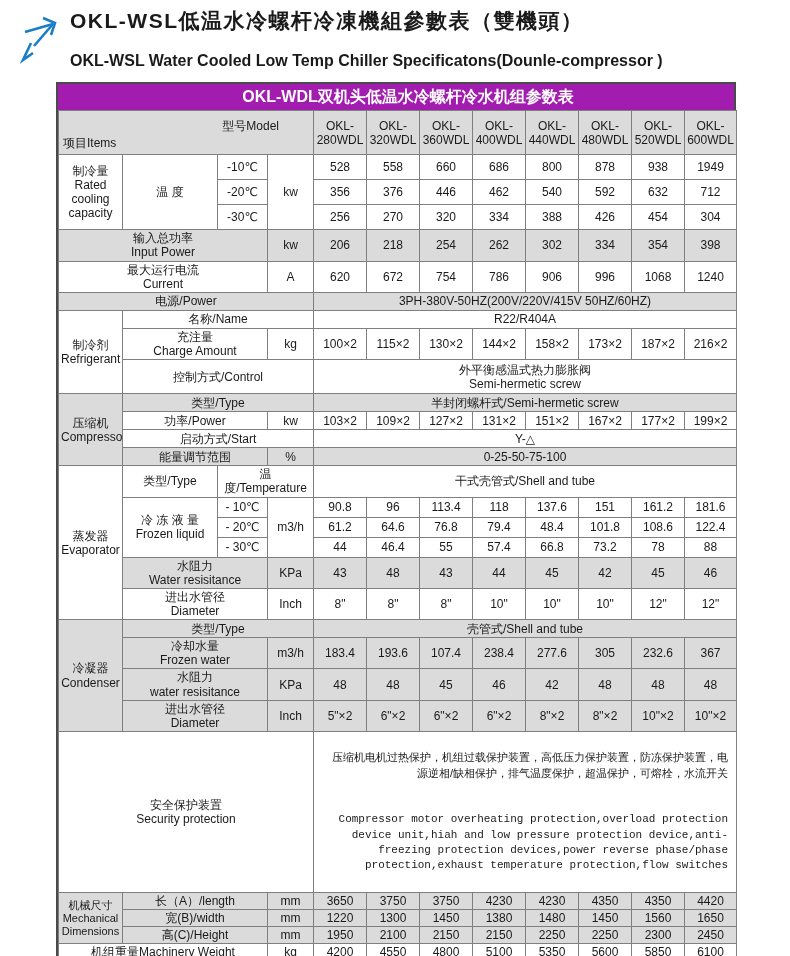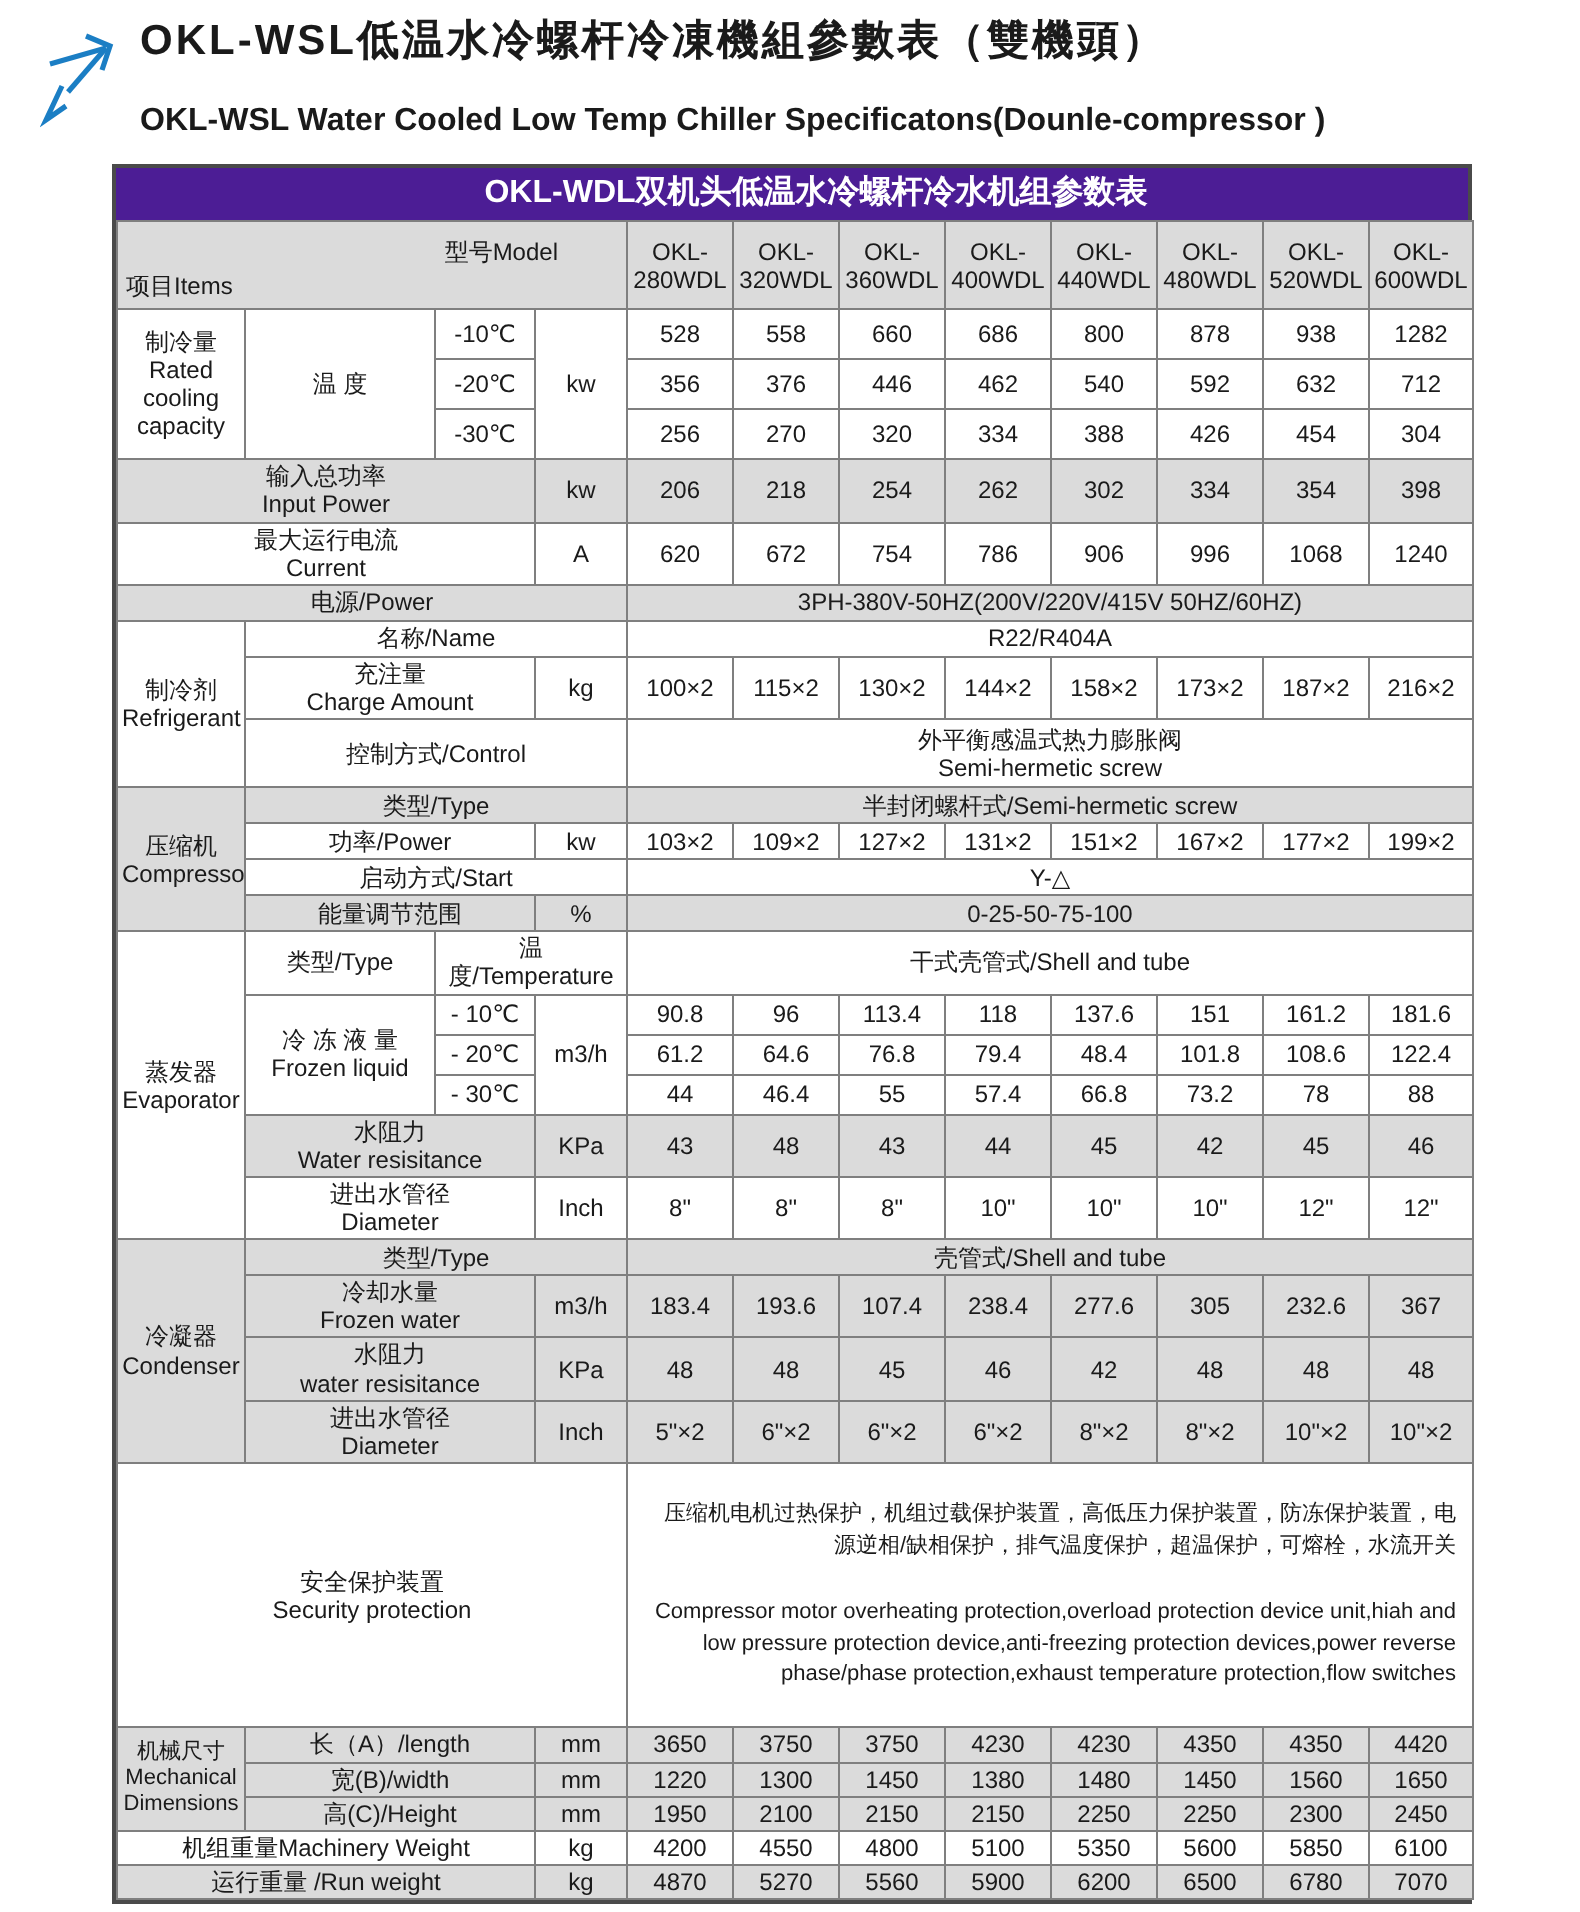--- a/index.html
+++ b/index.html
@@ -9,21 +9,21 @@
     color:#1a1a1a; overflow:hidden;
   }
   .page-header { display:flex; align-items:flex-start; padding:8px 0 0 20px; }
   .logo { width:44px; height:52px; flex:0 0 44px; margin-top:6px; }
   .titles { margin-left:6px; }
   .title-zh { font-size:21px; font-weight:bold; letter-spacing:1.5px; line-height:1.25; }
   .title-en { font-size:16px; font-weight:bold; margin-top:18px; }
 
   .tablewrap { margin:12px 0 0 56px; width:676px; border:2px solid #4a4a4a; }
   .caption {
-    background:#4c1d95; color:#ffffff; text-align:center;
+    background:#a21caf; color:#ffffff; text-align:center;
     font-size:16px; font-weight:bold; height:26px; line-height:26px;padding-left:24px;
   }
   table { border-collapse:collapse; table-layout:fixed; width:100%; }
   td {
     border:1px solid #7f7f7f; text-align:center; vertical-align:middle;
     font-size:12px; line-height:1.18; padding:1px 2px;
     white-space:pre-line; overflow:hidden; background:#ffffff;
   }
   tr.gray td { background:#dbdbdb; }
   td.fs11 { font-size:11px; }
@@ -31,21 +31,21 @@
 
   .corner { position:relative; padding:0;
     background:#dbdbdb linear-gradient(to bottom right,
       transparent calc(50% - 0.8px), #8a8a8a calc(50% - 0.8px),
       #8a8a8a calc(50% + 0.8px), transparent calc(50% + 0.8px));
   }
   .corner .items { position:absolute; left:4px; bottom:4px; font-size:12px; }
   .corner .model { position:absolute; right:34px; top:8px; font-size:12px; }
 
   .sec-zh, .sec-en { font-size:11px; line-height:1.4; }
-  .sec-en { margin-top:4px; }
+  .sec-en { margin-top:17px;font-family:Liberation Mono, monospace; }
 
   .notes { margin:8px 0 0 44px; font-size:12px; font-weight:bold; line-height:1.7; }
   .notes .row1 { display:flex; }
   .notes .row1 .pref { margin-right:10px; white-space:nowrap; }
 </style>
 </head>
 <body>
 
 <div class="page-header">
   <div class="logo">
@@ -112,21 +112,21 @@
       <td rowspan="3">温 度</td>
       <td>-10℃</td>
       <td rowspan="3">kw</td>
       <td>528</td>
       <td>558</td>
       <td>660</td>
       <td>686</td>
       <td>800</td>
       <td>878</td>
       <td>938</td>
-      <td>1282</td>
+      <td>1949</td>
     </tr>
     <tr style="height:25px">
       <td>-20℃</td>
       <td>356</td>
       <td>376</td>
       <td>446</td>
       <td>462</td>
       <td>540</td>
       <td>592</td>
       <td>632</td>

